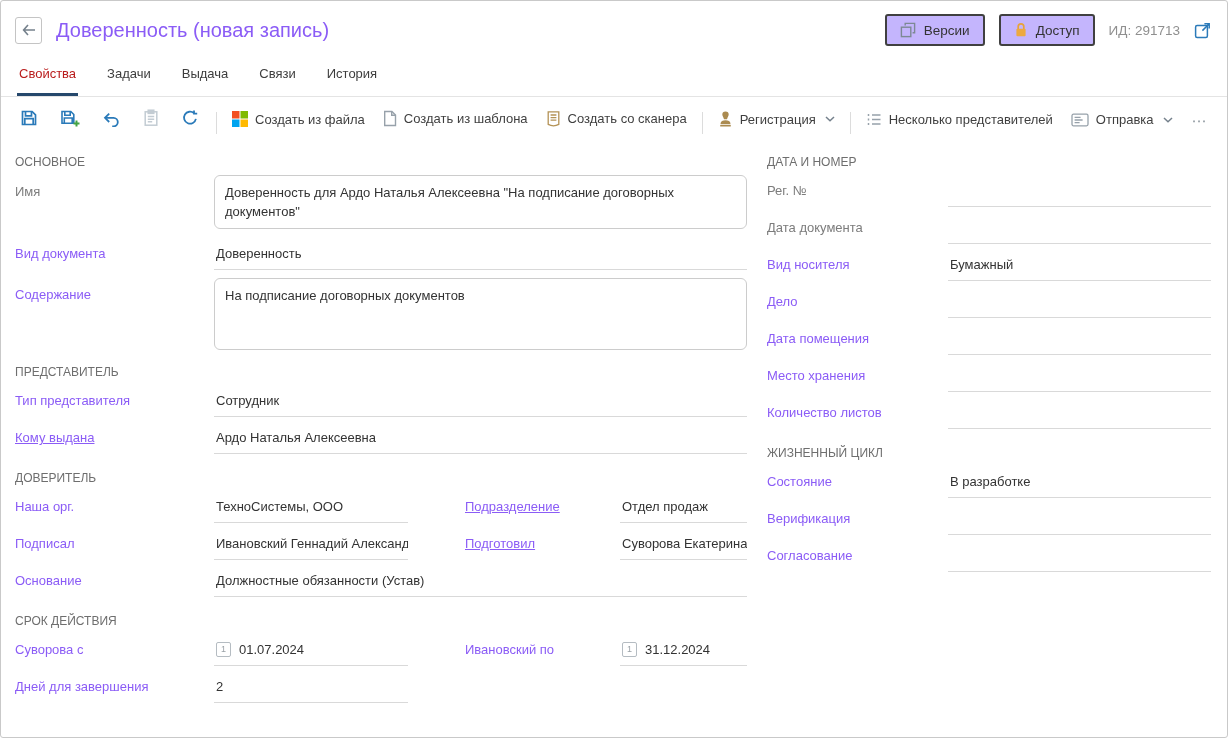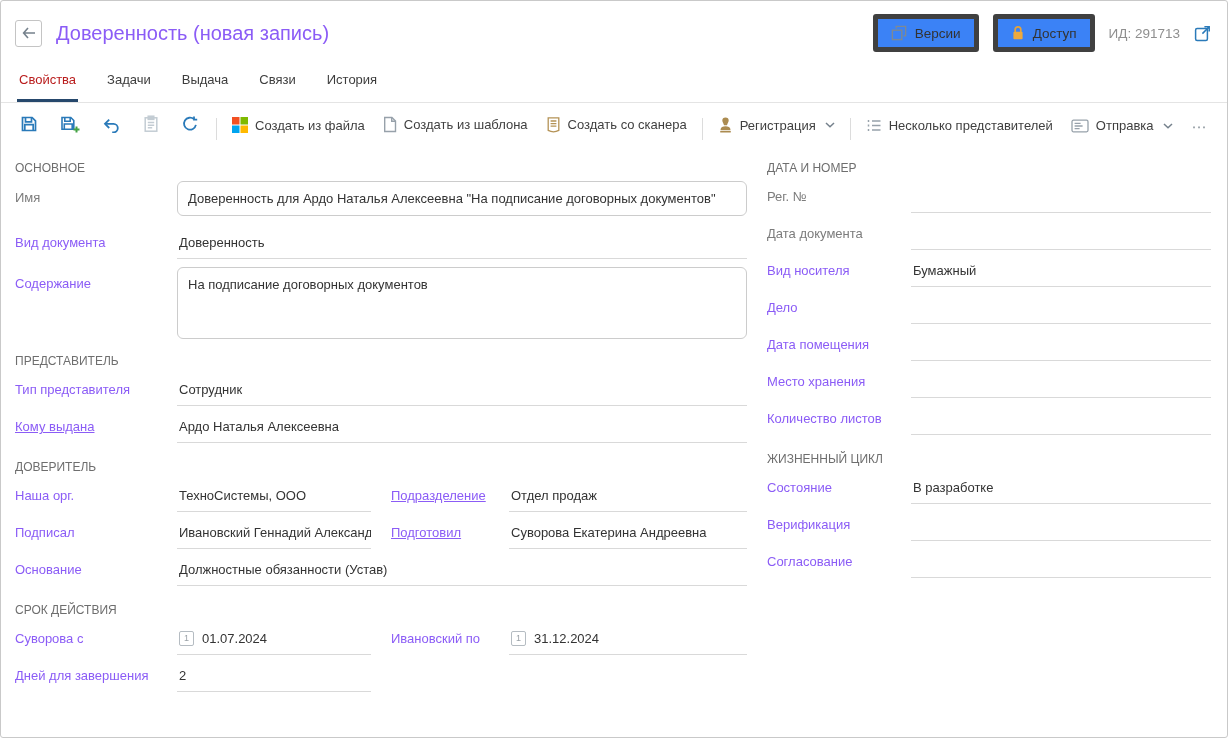--- a/index.html
+++ b/index.html
@@ -9,23 +9,23 @@
             background:#fff; overflow:hidden; position:relative; }
 
   
   .header { display:flex; align-items:center; padding:13px 16px 0 14px; }
   .back-btn { width:27px; height:27px; border:1px solid #c4c4c4; border-radius:3px;
               background:#fff; display:flex; align-items:center; justify-content:center;
               cursor:pointer; flex-shrink:0; }
   .page-title { font-size:20px; color:#8b5cf6; margin-left:14px; flex:1;
                 white-space:nowrap; overflow:hidden; }
   .hdr-right { display:flex; align-items:center; gap:14px; }
-  .hbtn { display:flex; align-items:center; gap:8px; border:5px solid #404040;
+  .hbtn { display:flex; align-items:center; gap:8px; border:2px solid #404040;
           border-radius:3px; padding:6px 13px; font-size:13.5px; color:#333;
-          background:#3b82f6; cursor:pointer; white-space:nowrap; }
+          background:#c4b5fd; cursor:pointer; white-space:nowrap; }
   .id-text { color:#8f8f8f; font-size:13.5px; white-space:nowrap; }
   .ext-link { cursor:pointer; display:flex; align-items:center; }
 
   
   .tabs { display:flex; gap:27px; padding-left:16px; margin-top:14px;
           border-bottom:1px solid #e4e4e4; }
   .tab { font-size:13px; color:#3d3d3d; padding:6px 2px 11px; cursor:pointer; }
   .tab.active { font-weight:400; color:#b91c1c; border-bottom:3px solid #26486c;
                 padding-bottom:12px; }
 
@@ -38,21 +38,21 @@
   .tsep { width:1px; height:22px; background:#dcdcdc; margin:0 6px; flex-shrink:0; }
   .more-btn { margin-left:auto; color:#8a949c; font-size:15px; letter-spacing:2px;
               padding:4px 10px; cursor:pointer; }
   .chev { display:inline-flex; margin-left:2px; }
 
   
   .form { display:flex; padding:2px 16px 0 14px; }
   .col-left { width:732px; flex-shrink:0; }
   .col-right { flex:1; margin-left:20px; min-width:0; }
   .sec { font-size:12px; color:#6e6e6e; margin:15px 0 3px; }
-  .row { display:flex; align-items:center; min-height:37px; }
+  .row { display:flex; align-items:center; min-height:37px;gap:37px; }
   .row.top { align-items:flex-start; margin:6px 0; }
   .lbl { flex:0 0 162px; font-size:13px; color:#8b5cf6; padding-right:8px; }
   .col-right .lbl { flex-basis:144px; }
   .lbl.gray { color:#7c7c7c; }
   .lbl.link { text-decoration:underline; cursor:pointer; }
   .row.top .lbl { padding-top:9px; }
   .lbl.mid { flex:0 0 118px; margin-left:20px; }
   .fld { flex:1; min-width:0; border-bottom:1px solid #d9d9d9; padding:8px 2px;
          font-size:13px; color:#333; white-space:nowrap; overflow:hidden;
          min-height:32px; cursor:text; }

